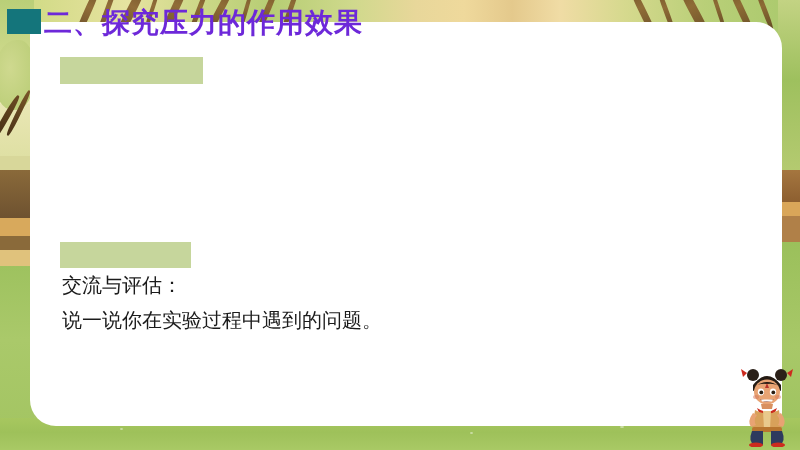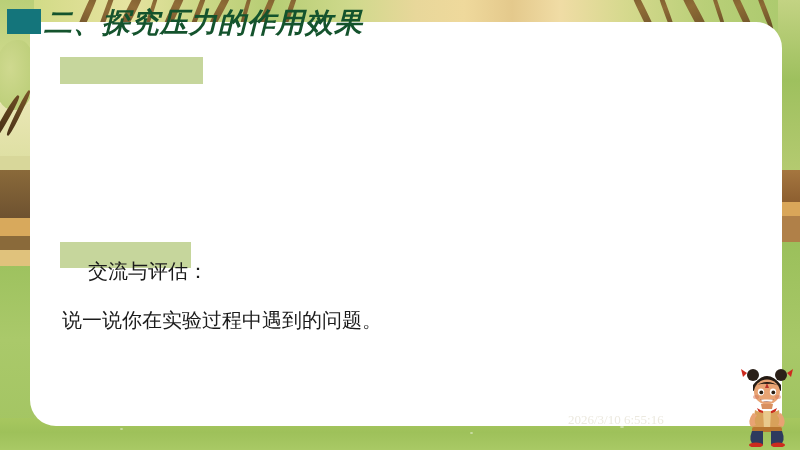--- a/index.html
+++ b/index.html
@@ -133,25 +133,24 @@
     position: absolute;
     left: 7px; top: 9px;
     width: 34px; height: 25px;
     background: #14757b;
   }
   .title-text {
     position: absolute;
     left: 44px; top: 4px;
     font-size: 28px;
     font-weight: bold;
-    color: #14532d;
+    color: #6d28d9;
     letter-spacing: 1px;
     white-space: nowrap;
     font-family: "DejaVu Sans", "Liberation Sans", sans-serif;
-    font-style: italic;
   }
   .hl-box {
     position: absolute;
     background: #c6d69c;
   }
   .plain-line {
     position: absolute;
     font-size: 20px;
     color: #1b1b1b;
     white-space: nowrap;
@@ -174,21 +173,21 @@
   }
 
   
   #lbl-conclusion-box { left: 60px; top: 57px; width: 143px; height: 27px; }
   #lbl-conclusion     { left: 62px; top: 74px; }
 
   #line-1 { left: 62px; top: 126px; }
   #line-2 { left: 62px; top: 172px; }
 
   #lbl-discuss-box { left: 60px; top: 242px; width: 131px; height: 26px; }
-  #lbl-discuss     { left: 62px; top: 258px; margin-left: 26px; }
+  #lbl-discuss     { left: 62px; top: 272px; }
   #line-3          { left: 62px; top: 307px; }
 
   
   .watermark {
     position: absolute;
     left: 568px; top: 412px;
     font-size: 13px;
     color: #ece9df;
     font-family: "Liberation Serif", "DejaVu Serif", serif;
     white-space: nowrap;
@@ -265,21 +264,20 @@
 
   <div class="hl-box" id="lbl-conclusion-box"></div>
 
 
 
   <div class="hl-box" id="lbl-discuss-box"></div>
   <div class="plain-line" id="lbl-discuss">交流与评估：</div>
 
   <div class="plain-line" id="line-3">说一说你在实验过程中遇到的问题。</div>
 
-  <div class="watermark">2026/3/10 6:55:16</div>
 
   <div class="mascot">
     <svg viewBox="0 0 56 84" width="56" height="84" xmlns="http://www.w3.org/2000/svg">
 
       <circle cx="14" cy="12" r="6" fill="#2a2018"></circle>
       <circle cx="42" cy="12" r="6" fill="#2a2018"></circle>
 
       <path d="M8 10 L2 6 L4 14 Z" fill="#cc2a1e"></path>
       <path d="M48 10 L54 6 L52 14 Z" fill="#cc2a1e"></path>
 

